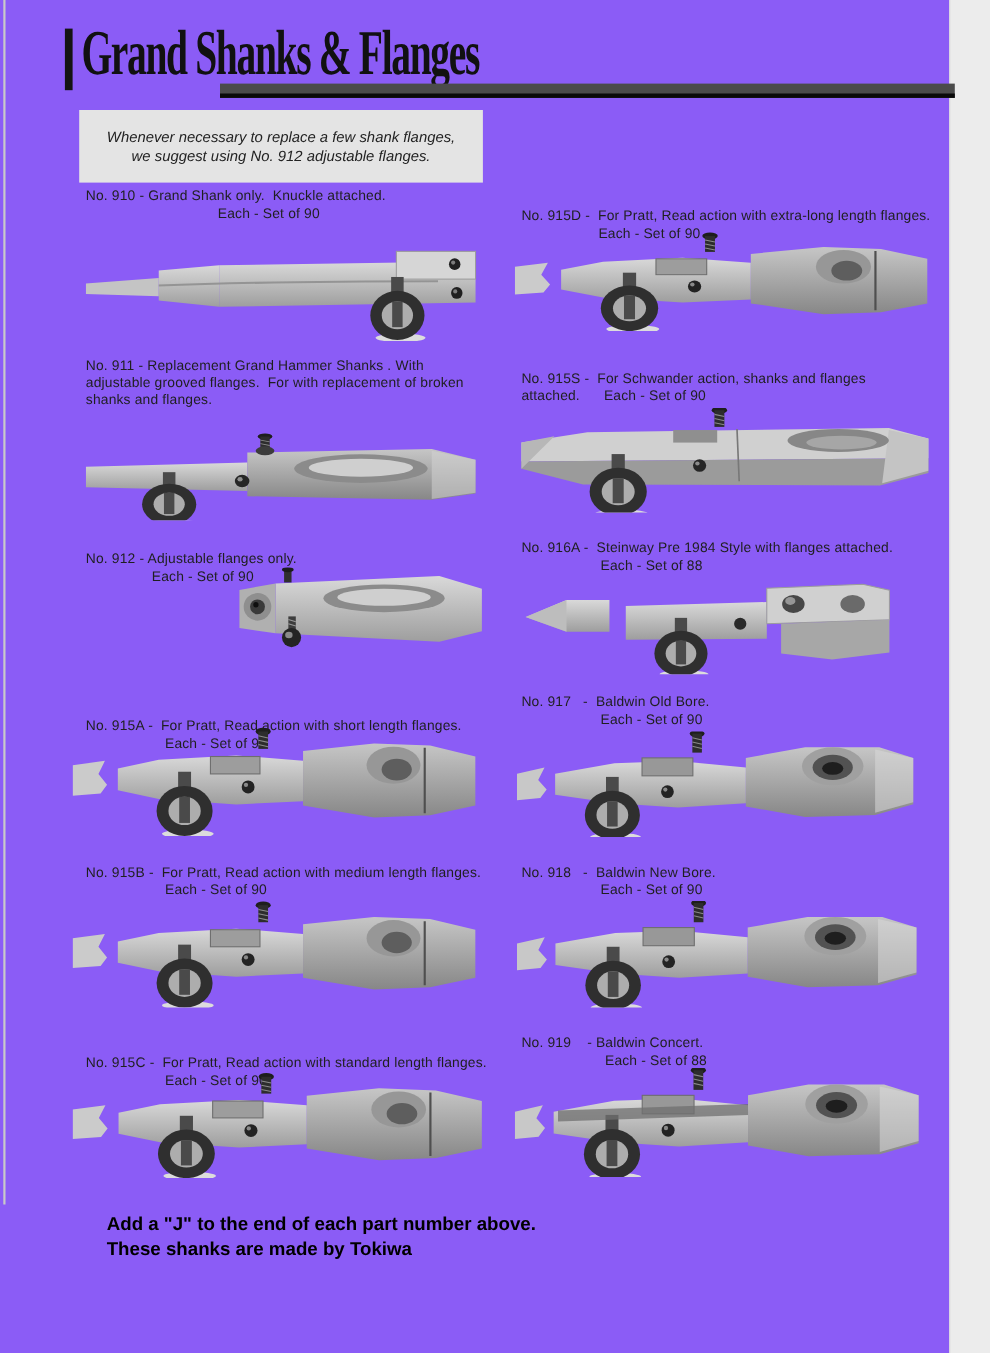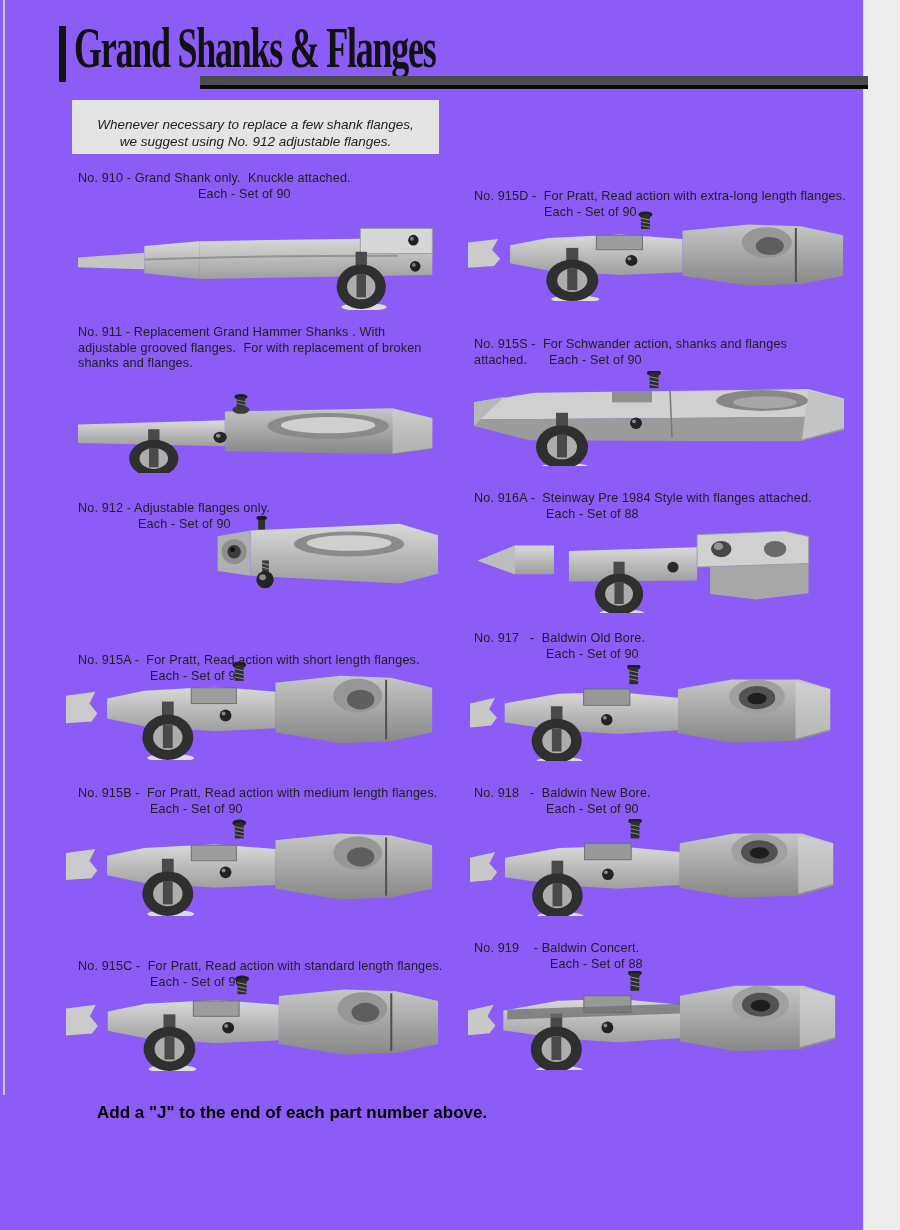--- a/index.html
+++ b/index.html
@@ -33,21 +33,21 @@
 <body>
 
 <div id="page">
   <div class="scan-edge-right" style="left:863px;"></div>
   <div class="scan-edge-left" style="left:3px;top:0;height:1095px;"></div>
   <div class="corner-mark" style="left:59px;top:26px;width:7px;height:56px;"></div>
 
   <div class="page-title" style="left:74px;top:14px;">Grand Shanks &amp; Flanges</div>
   <div class="title-bar" style="left:200px;top:76px;width:668px;height:9px;"></div>
 
-  <div class="note-box" style="left:72px;top:100px;width:367px;height:54px;padding-top:16px;box-sizing:border-box;">
+  <div class="note-box" style="left:72px;top:100px;width:367px;height:66px;padding-top:16px;box-sizing:border-box;">
     <div class="ln">Whenever necessary to replace a few shank flanges,</div>
     <div class="ln">we suggest using No. 912 adjustable flanges.</div>
   </div>
 
   <div id="items-root">
       <div class="item-text" style="left: 78px; top: 171px;">
         <div class="ln">No. 910 - Grand Shank only.  Knuckle attached.</div>
         <div class="each" style="margin-left: 120px;">Each - Set of 90</div>
       </div>
       <div class="item-photo" style="left: 78px; top: 213px; width: 360px; height: 97px;">
@@ -477,14 +477,15 @@
           <ellipse cx="90" cy="79" rx="26" ry="23" fill="#2f2f2f"></ellipse>
           <ellipse cx="90" cy="79" rx="15" ry="13" fill="#adadad"></ellipse>
           <rect x="85" y="66" width="10" height="24" fill="#4a4a4a"></rect>
           <polygon points="40,39 216,33 216,43 40,49" fill="#6f6f6f" opacity="0.75"></polygon>
         </svg>
       </div>
     </div>
 
   <div class="footer-note" style="left:97px;top:1101px;">
     <div class="ln">Add a "J" to the end of each part number above.</div>
+    <div class="ln">These shanks are made by Tokiwa</div>
   </div>
 </div>
 
 </body></html>

